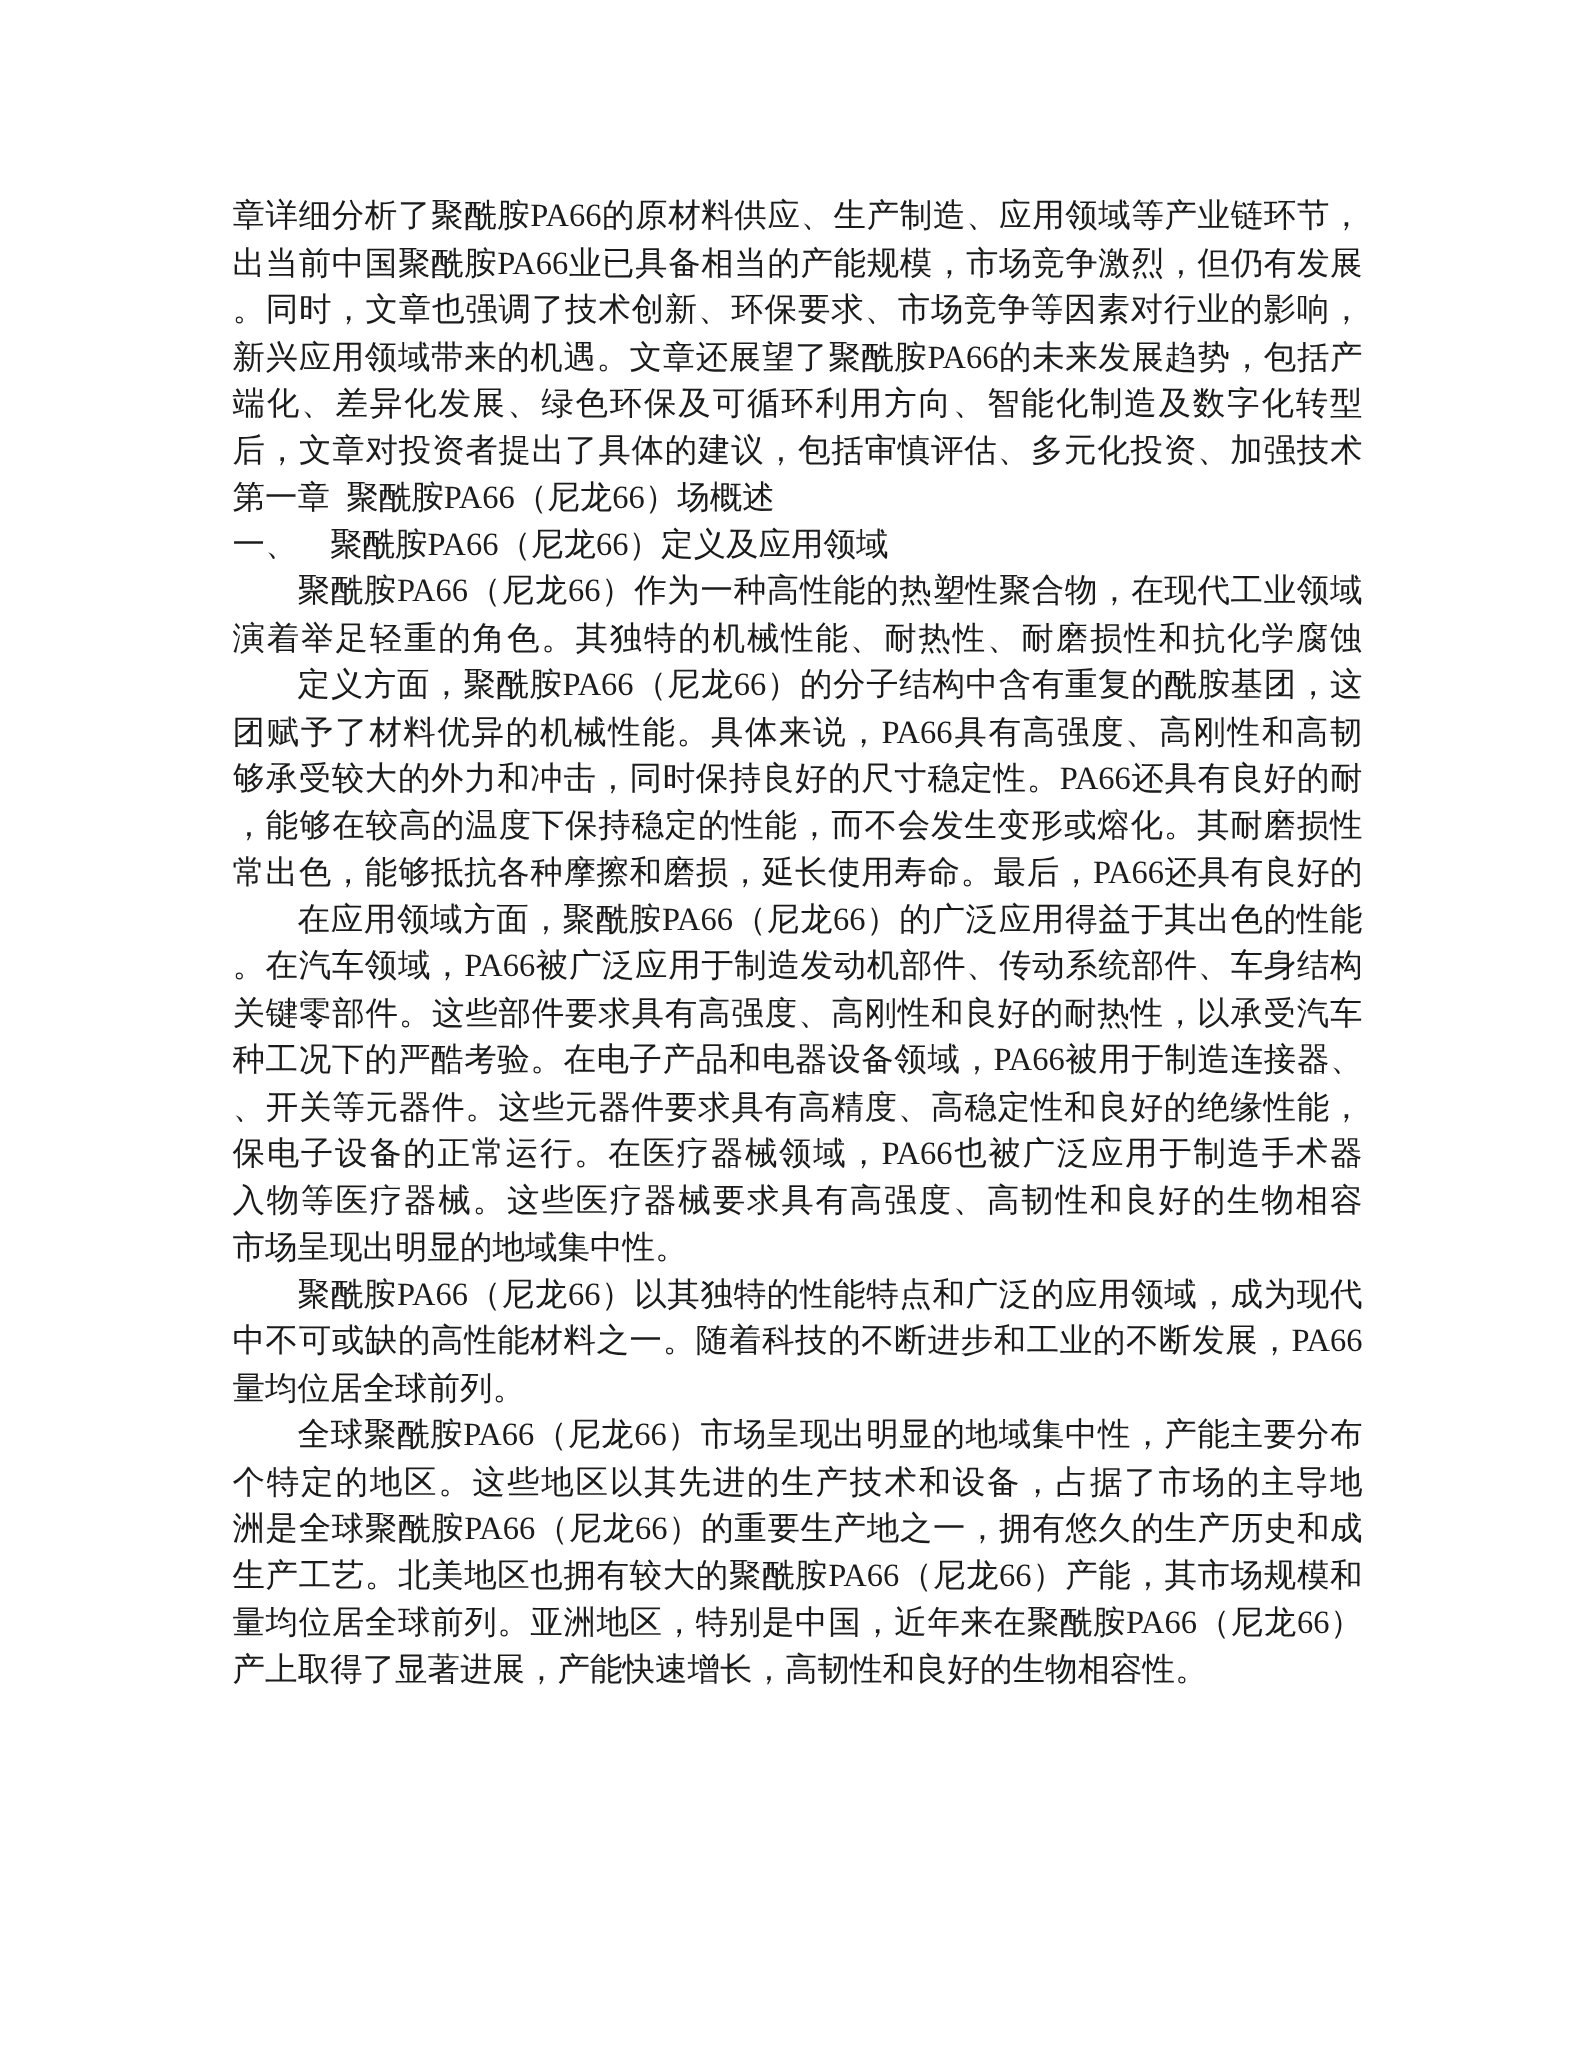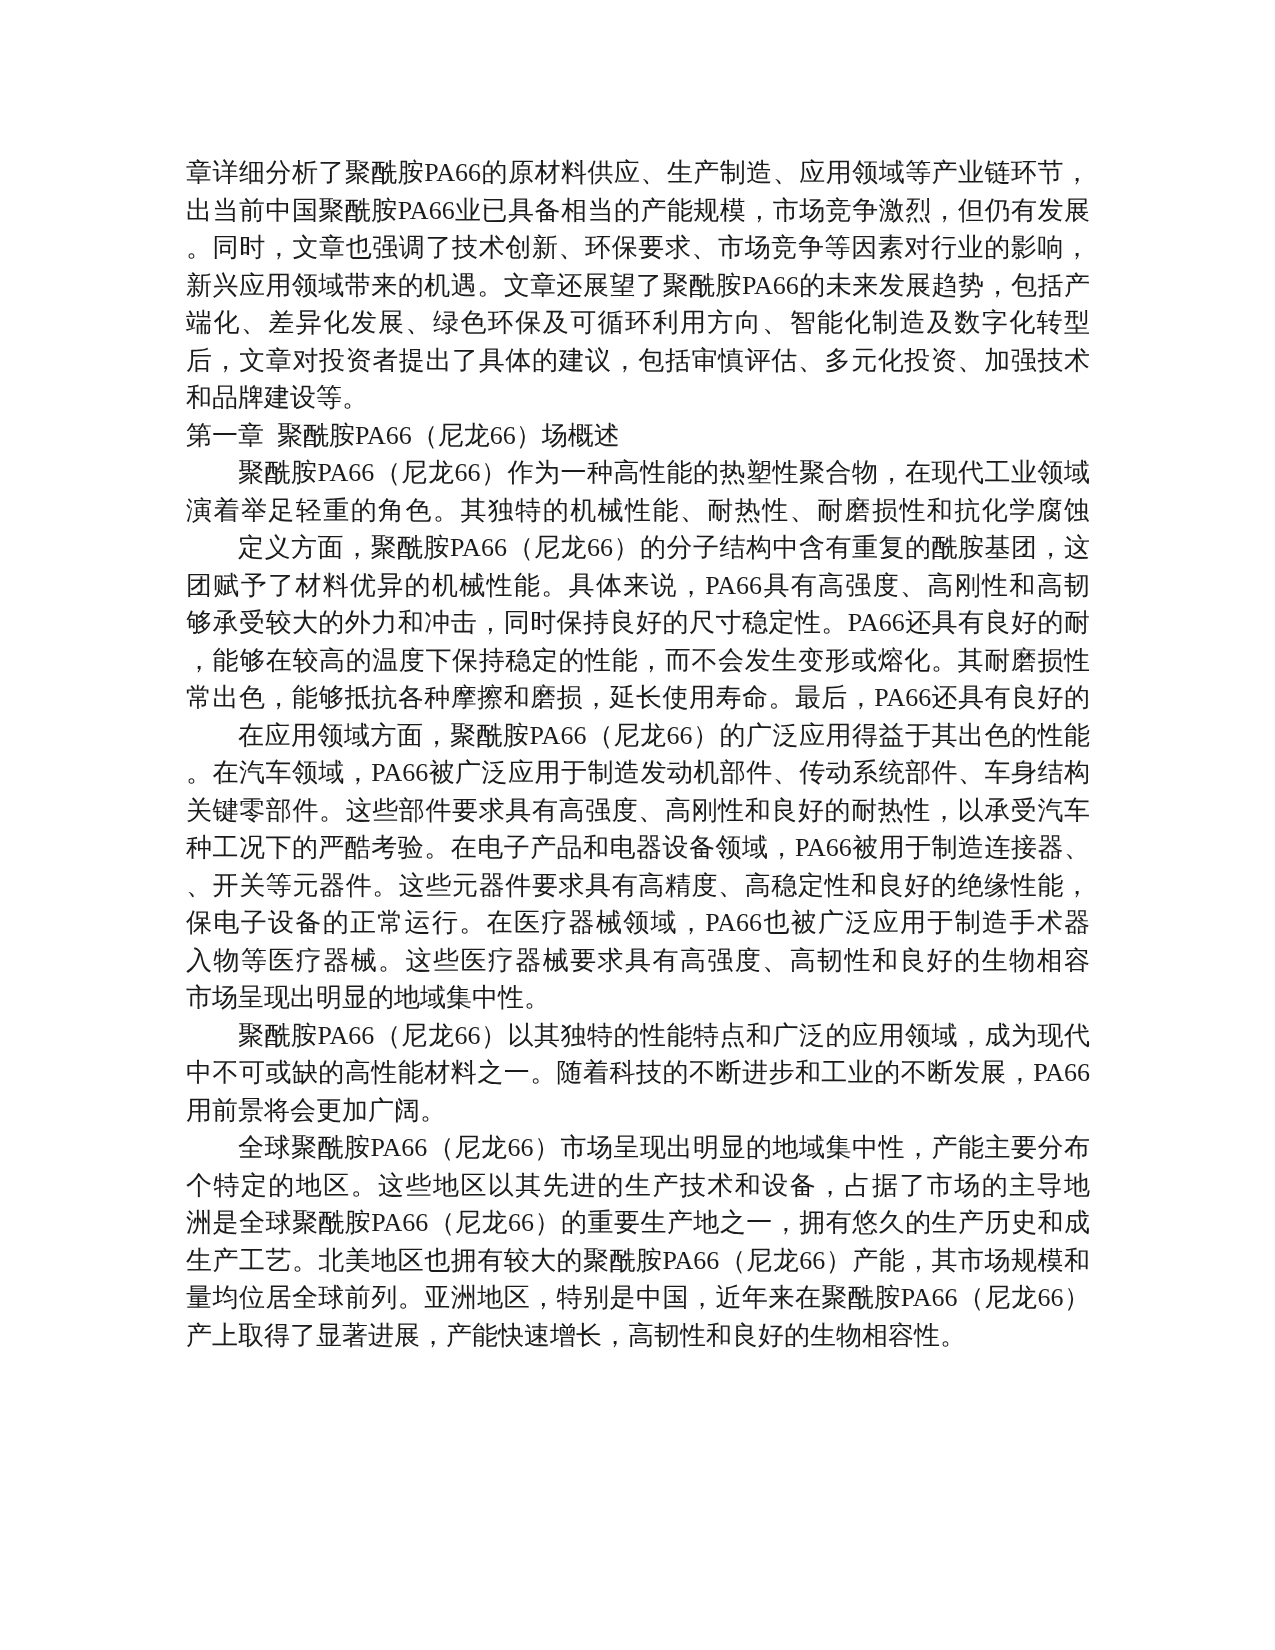--- a/index.html
+++ b/index.html
@@ -48,40 +48,40 @@
 <body style="background: rgb(255, 255, 255);">
 
 <div class="doc-page">
   <div class="doc-body" style="color: rgb(27, 27, 27);">
       <div class="line fill">章详细分析了聚酰胺PA66的原材料供应、生产制造、应用领域等产业链环节，并指</div>
       <div class="line fill">出当前中国聚酰胺PA66业已具备相当的产能规模，市场竞争激烈，但仍有发展空间</div>
       <div class="line fill">。同时，文章也强调了技术创新、环保要求、市场竞争等因素对行业的影响，以及</div>
       <div class="line fill">新兴应用领域带来的机遇。文章还展望了聚酰胺PA66的未来发展趋势，包括产品高</div>
       <div class="line fill">端化、差异化发展、绿色环保及可循环利用方向、智能化制造及数字化转型等。最</div>
       <div class="line fill">后，文章对投资者提出了具体的建议，包括审慎评估、多元化投资、加强技术研发</div>
-      <div class="line">和品牌建设等。</div>
       <div class="line">第一章 聚酰胺PA66（尼龙66）场概述</div>
+      <div class="line">一、　聚酰胺PA66（尼龙66）定义及应用领域</div>
       <div class="line fill indent">聚酰胺PA66（尼龙66）作为一种高性能的热塑性聚合物，在现代工业领域中扮</div>
       <div class="line fill">演着举足轻重的角色。其独特的机械性能、耐热性、耐磨损性和抗化学腐蚀性，使</div>
       <div class="line fill indent">定义方面，聚酰胺PA66（尼龙66）的分子结构中含有重复的酰胺基团，这些基</div>
       <div class="line fill">团赋予了材料优异的机械性能。具体来说，PA66具有高强度、高刚性和高韧性，能</div>
       <div class="line fill">够承受较大的外力和冲击，同时保持良好的尺寸稳定性。PA66还具有良好的耐热性</div>
       <div class="line fill">，能够在较高的温度下保持稳定的性能，而不会发生变形或熔化。其耐磨损性也非</div>
       <div class="line fill">常出色，能够抵抗各种摩擦和磨损，延长使用寿命。最后，PA66还具有良好的抗化</div>
       <div class="line fill indent">在应用领域方面，聚酰胺PA66（尼龙66）的广泛应用得益于其出色的性能特点</div>
       <div class="line fill">。在汽车领域，PA66被广泛应用于制造发动机部件、传动系统部件、车身结构件等</div>
       <div class="line fill">关键零部件。这些部件要求具有高强度、高刚性和良好的耐热性，以承受汽车在各</div>
       <div class="line fill">种工况下的严酷考验。在电子产品和电器设备领域，PA66被用于制造连接器、插座</div>
       <div class="line fill">、开关等元器件。这些元器件要求具有高精度、高稳定性和良好的绝缘性能，以确</div>
       <div class="line fill">保电子设备的正常运行。在医疗器械领域，PA66也被广泛应用于制造手术器械、植</div>
       <div class="line fill">入物等医疗器械。这些医疗器械要求具有高强度、高韧性和良好的生物相容性，以</div>
       <div class="line">市场呈现出明显的地域集中性。</div>
       <div class="line fill indent">聚酰胺PA66（尼龙66）以其独特的性能特点和广泛的应用领域，成为现代工业</div>
       <div class="line fill">中不可或缺的高性能材料之一。随着科技的不断进步和工业的不断发展，PA66的应</div>
-      <div class="line">用前景将会更加广阔。</div>
+      <div class="line">量均位居全球前列。</div>
       <div class="line fill indent">全球聚酰胺PA66（尼龙66）市场呈现出明显的地域集中性，产能主要分布在几</div>
       <div class="line fill">个特定的地区。这些地区以其先进的生产技术和设备，占据了市场的主导地位。欧</div>
       <div class="line fill">洲是全球聚酰胺PA66（尼龙66）的重要生产地之一，拥有悠久的生产历史和成熟的</div>
       <div class="line fill">生产工艺。北美地区也拥有较大的聚酰胺PA66（尼龙66）产能，其市场规模和需求</div>
       <div class="line fill">量均位居全球前列。亚洲地区，特别是中国，近年来在聚酰胺PA66（尼龙66）的生</div>
       <div class="line">产上取得了显著进展，产能快速增长，高韧性和良好的生物相容性。</div>
     </div>
 </div>
 
 </body></html>

